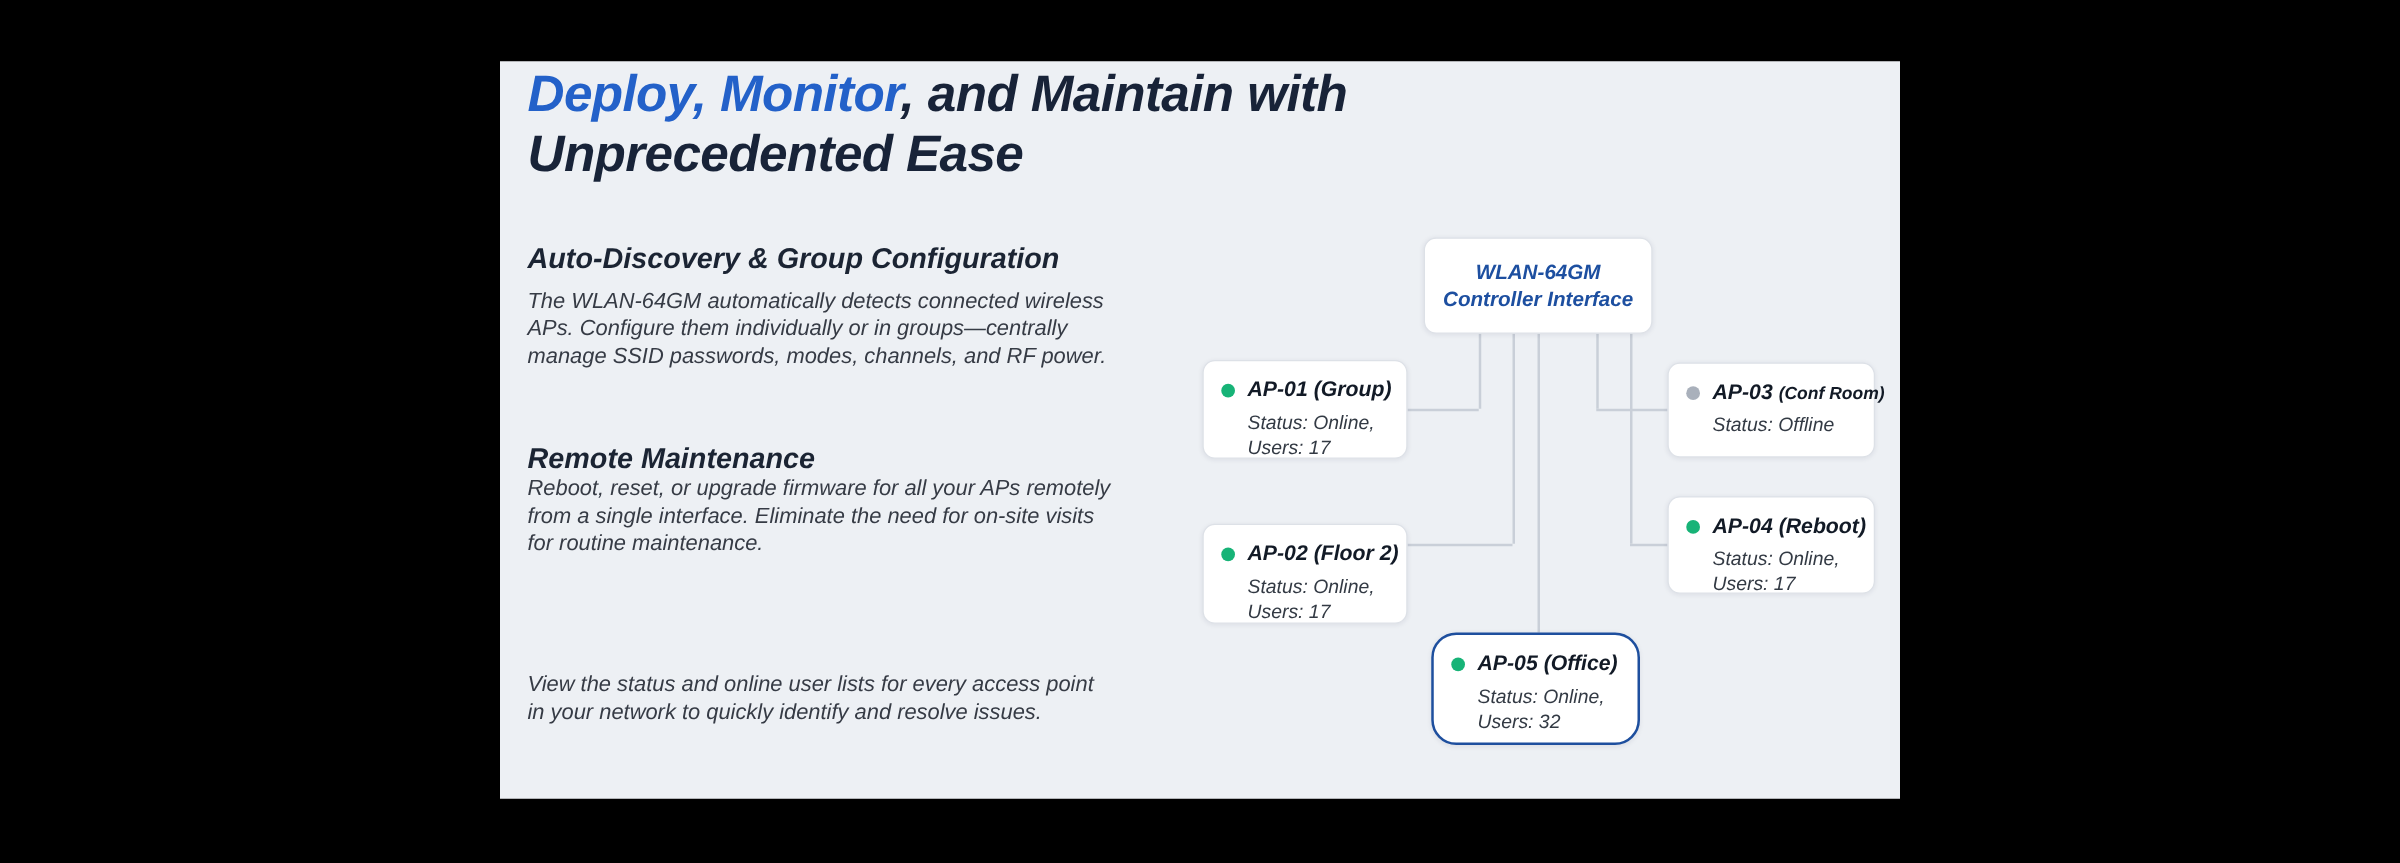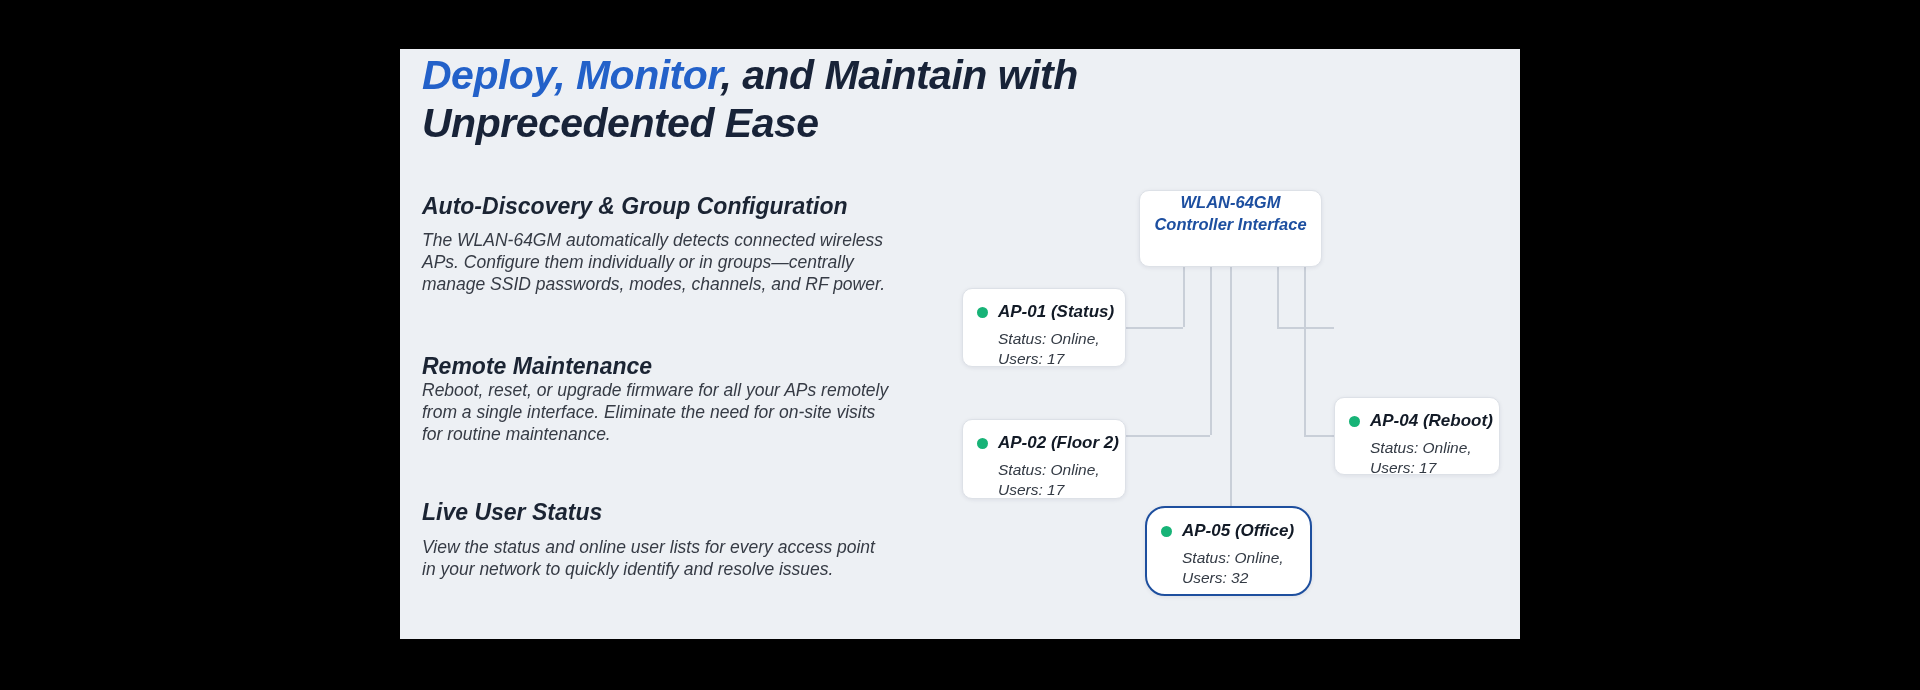--- a/index.html
+++ b/index.html
@@ -14,21 +14,21 @@
   .feature-h{position:absolute;left:22px;width:520px;font-size:23px;font-weight:bold;color:#1b2433;}
   .feature-p{position:absolute;left:22px;width:468px;font-size:17.5px;line-height:22px;color:#363b45;}
   .h1{top:144px;} .p1{top:180px;}
   .h2{top:304px;} .p2{top:330px;}
   .h3{top:450px;} .p3{top:487px;}
 
   
   .node{position:absolute;background:#fff;border:1.5px solid #dde1e7;border-radius:10px;
     box-shadow:0 1px 4px rgba(20,30,60,0.08);box-sizing:border-box;}
   .controller{left:739px;top:141px;width:183px;height:77px;display:flex;flex-direction:column;
-    align-items:center;text-align:center;font-size:16.5px;font-weight:bold;
+    align-items:center;justify-content:center;text-align:center;font-size:16.5px;font-weight:bold;
     color:#1d4fa0;line-height:22px;}
   .ap{padding:13px 14px 10px 14px;}
   .ap .row1{display:flex;align-items:center;gap:10px;}
   .dot{width:11px;height:11px;border-radius:50%;flex:0 0 auto;}
   .dot.online{background:#17b377;}
   .dot.offline{background:#a9b0bb;}
   .ap .name{font-size:17px;font-weight:bold;color:#121a26;white-space:nowrap;}
   .ap .loc{font-weight:bold;}
   .ap .loc.sm{font-size:14px;}
   .ap .meta{margin-top:7px;margin-left:21px;font-size:15.5px;line-height:20px;color:#333a44;}
@@ -48,60 +48,69 @@
   <div class="panel">
 
     <div class="title"><span class="hl">Deploy, Monitor</span><span>, and Maintain with Unprecedented Ease</span></div>
 
     <div class="feature-h h1">Auto-Discovery &amp; Group Configuration</div>
     <div class="feature-p p1">The WLAN-64GM automatically detects connected wireless APs. Configure them individually or in groups—centrally manage SSID passwords, modes, channels, and RF power.</div>
 
     <div class="feature-h h2">Remote Maintenance</div>
     <div class="feature-p p2">Reboot, reset, or upgrade firmware for all your APs remotely from a single interface. Eliminate the need for on-site visits for routine maintenance.</div>
 
-    <div class="feature-h h3">Live User Status</div>
     <div class="feature-p p3">View the status and online user lists for every access point in your network to quickly identify and resolve issues.</div>
 
     <div class="line v" style="left:783px;top:218px;height:60px;"></div>
     <div class="line h" style="left:726px;top:278px;width:57px;"></div>
     <div class="line v" style="left:810px;top:218px;height:168px;"></div>
     <div class="line h" style="left:726px;top:386px;width:84px;"></div>
     <div class="line v" style="left:830px;top:218px;height:239px;"></div>
     <div class="line v" style="left:877px;top:218px;height:60px;"></div>
     <div class="line h" style="left:877px;top:278px;width:57px;"></div>
     <div class="line v" style="left:904px;top:218px;height:168px;"></div>
     <div class="line h" style="left:904px;top:386px;width:30px;"></div>
 
     <div class="node controller">
       <div>WLAN-64GM</div>
       <div>Controller Interface</div>
     </div>
 
     <div class="node ap ap1">
       <div class="row1">
         <span class="dot online"></span>
-        <span class="name"><span>AP-01</span> <span class="loc">(Status)</span></span>
+        <span class="name"><span>AP-01</span> <span class="loc">(Group)</span></span>
       </div>
       <div class="meta">
         <div>Status: Online,</div>
         <div>Users: 17</div>
       </div>
     </div>
 
     <div class="node ap ap2">
       <div class="row1">
         <span class="dot online"></span>
         <span class="name"><span>AP-02</span> <span class="loc">(Floor 2)</span></span>
       </div>
       <div class="meta">
         <div>Status: Online,</div>
         <div>Users: 17</div>
       </div>
     </div>
 
+    <div class="node ap ap3">
+      <div class="row1">
+        <span class="dot offline"></span>
+        <span class="name"><span>AP-03</span> <span class="loc sm">(Conf Room)</span></span>
+      </div>
+      <div class="meta">
+        <div>Status: Offline</div>
+        <div></div>
+      </div>
+    </div>
 
     <div class="node ap ap4">
       <div class="row1">
         <span class="dot online"></span>
         <span class="name"><span>AP-04</span> <span class="loc">(Reboot)</span></span>
       </div>
       <div class="meta">
         <div>Status: Online,</div>
         <div>Users: 17</div>
       </div>

